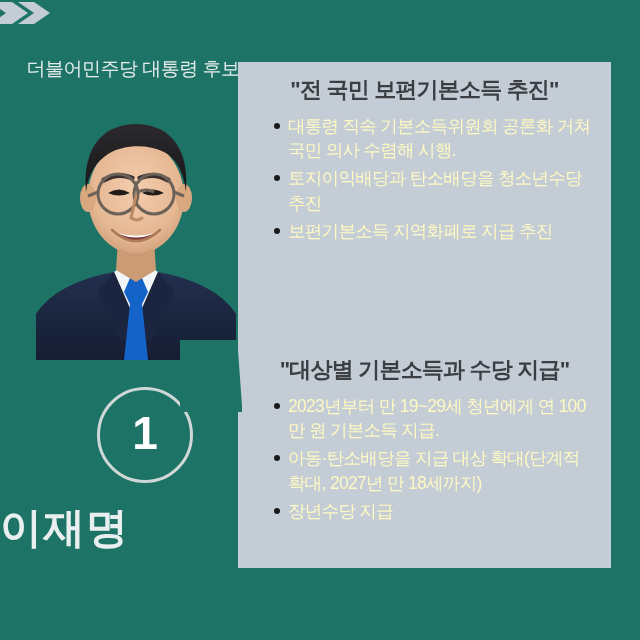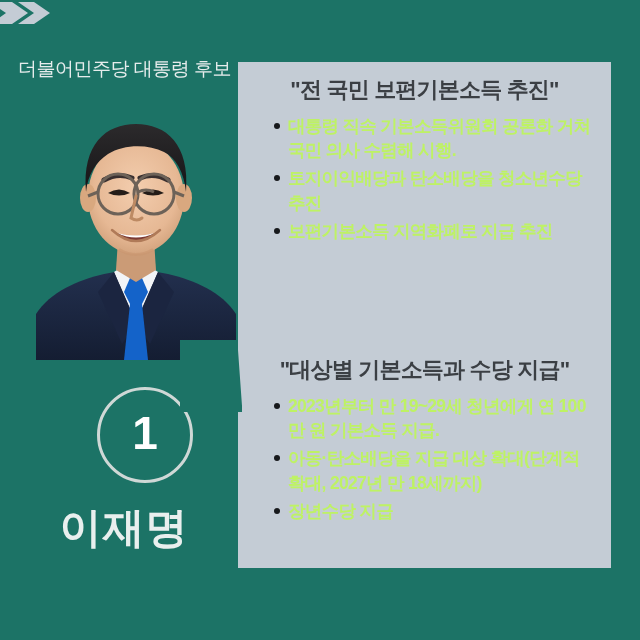--- a/index.html
+++ b/index.html
@@ -33,20 +33,21 @@
     position: absolute;
     left: 18px;
     top: 58px;
     width: 230px;
     color: #e6ecec;
     font-size: 19px;
     font-weight: 400;
     letter-spacing: -0.5px;
     line-height: 1.2;
     white-space: nowrap;
+    text-align: center;
   }
 
   
   .portrait {
     position: absolute;
     left: 30px;
     top: 92px;
     width: 212px;
     height: 268px;
     overflow: hidden;
@@ -74,21 +75,20 @@
     line-height: 1;
     position: relative;
     top: -2px;
   }
 
   .cand-name {
     position: absolute;
     left: 0px;
     top: 505px;
     width: 248px;
-    text-align: center;
     color: #e9efee;
     font-size: 42px;
     font-weight: 700;
     letter-spacing: 1px;
     line-height: 1.1;
   }
 
   
   .panel {
     position: absolute;
@@ -149,23 +149,23 @@
     box-sizing: border-box;
   }
 
   ul.bullets {
     margin: 10px 0 0 0;
     padding: 0 12px 0 36px;
     list-style: none;
   }
   ul.bullets li {
     position: relative;
-    color: #bef264;
+    color: #fef9c3;
     font-size: 17.5px;
-    font-weight: 700;
+    font-weight: 400;
     letter-spacing: -0.7px;
     line-height: 1.42;
     margin-bottom: 3px;
     padding-left: 14px;
   }
   ul.bullets li::before {
     content: "";
     position: absolute;
     left: 0;
     top: 9px;

